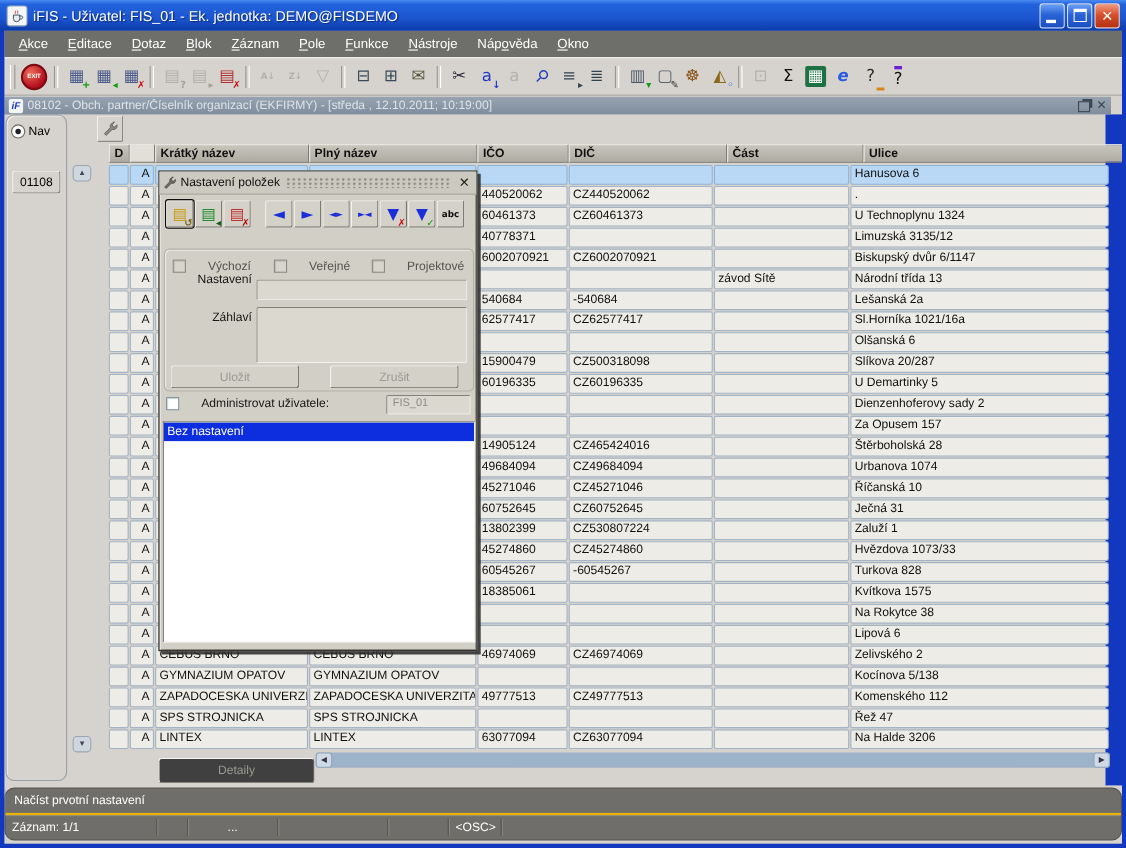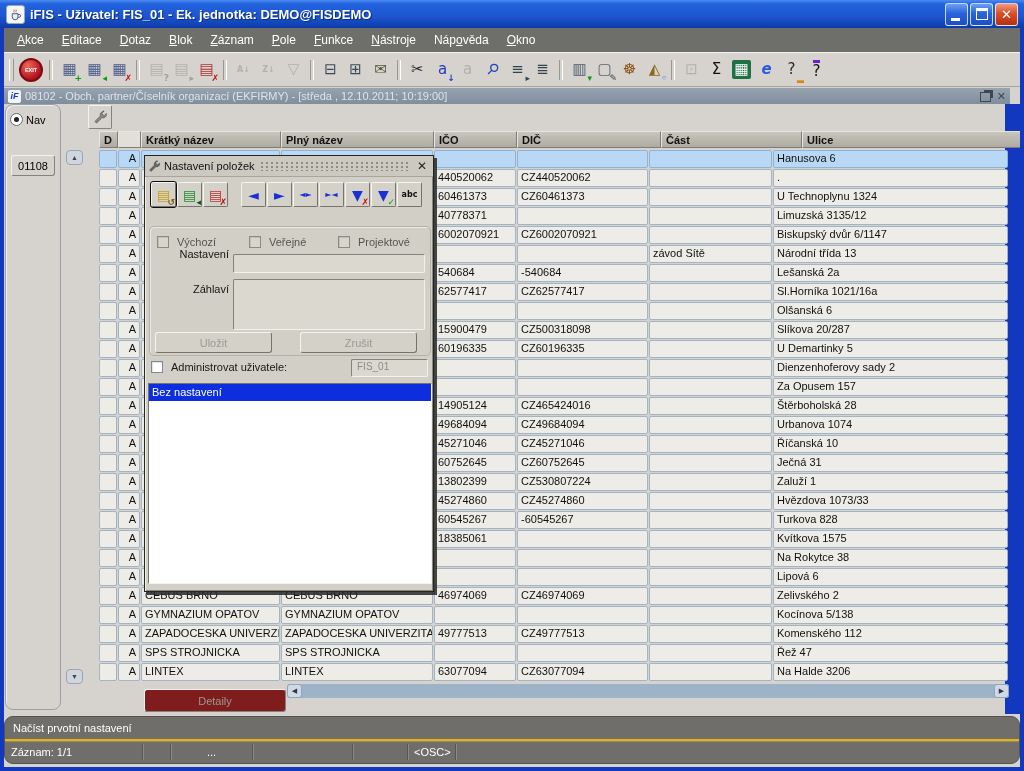--- a/index.html
+++ b/index.html
@@ -4,21 +4,21 @@
 <style>
   html,body{margin:0;padding:0}
   body{width:1024px;height:771px;position:relative;overflow:hidden;
        font-family:"Liberation Sans","DejaVu Sans",sans-serif;background:#d6d3ce;font-size:11px}
   
   #frame{position:absolute;inset:0;border:4px solid #1238c0;pointer-events:none;z-index:90}
   
   #titlebar{position:absolute;left:0;top:0;width:1024px;height:28px;box-sizing:border-box;
      background:linear-gradient(180deg,#4a8af2 0%,#2263dd 14%,#1c55cf 60%,#0c3aa8 100%);
      display:flex;align-items:center;padding:0 6px;z-index:95}
-  #win-title{color:#fff;font-size:13px;font-weight:bold;text-shadow:1px 1px 1px #0a2a70;margin-left:5px;flex:1;
+  #win-title{color:#fff;font-size:13px;font-weight:normal;text-shadow:1px 1px 1px #0a2a70;margin-left:5px;flex:1;
      white-space:nowrap;overflow:hidden}
   .appicon{width:17px;height:17px;background:#f4f6f8;border-radius:3px;border:1px solid #9ab;display:flex;align-items:center;justify-content:center}
   .winbtn{width:21px;height:21px;border-radius:3px;border:1px solid rgba(255,255,255,.75);margin-left:2px;
      display:flex;align-items:center;justify-content:center;position:relative;
      background:linear-gradient(180deg,#6aa0f4,#2a63d8 45%,#1c4fc0)}
   .winbtn.close{background:linear-gradient(180deg,#f09a80,#d8502a 45%,#b23012)}
   .glyph-min{width:9px;height:3px;background:#fff;position:absolute;left:5px;bottom:4px}
   .glyph-max{width:10px;height:8px;border:1px solid #fff;border-top:3px solid #fff}
   .glyph-x{color:#fff;font-weight:bold;font-size:13px;line-height:1}
   
@@ -74,21 +74,21 @@
      padding:2px 0 0 4px;white-space:nowrap;overflow:hidden}
   .hseg.blank{background:#e2dfd8}
   #rows{position:absolute;left:95px;top:46px}
   .trow{display:flex;height:19px}
   .cell{height:18px;box-sizing:border-box;margin-right:1px;background:#edece7;border:1px solid #a3b4c4;border-radius:2px;
      font-size:11px;line-height:15px;padding:0 3px;white-space:nowrap;overflow:hidden;color:#101010}
   .trow.sel .cell{background:#b9d8f6;border-color:#8fb4d6}
   .c-ind{width:18px}.c-d{width:22px;text-align:right}.c-short{width:139px}.c-full{width:152px}
   .c-ico{width:82px}.c-dic{width:131px}.c-cast{width:123px}.c-ulice{width:235px}
   
-  #detailbtn{position:absolute;left:140px;top:585px;width:140px;height:21px;background:#7f1d1d;border:1px solid;
+  #detailbtn{position:absolute;left:140px;top:585px;width:140px;height:21px;background:#404040;border:1px solid;
      border-color:#f4f3ee #84827a #84827a #f4f3ee;border-radius:3px;display:flex;align-items:center;justify-content:center;color:#9a9992}
   #hscroll{position:absolute;left:283px;top:580px;width:722px;height:14px;background:#9db3c8;border-radius:3px;display:flex;align-items:center}
   .hs-btn{width:15px;height:14px;background:#cfdae6;border:1px solid #8fa6ba;border-radius:3px;display:flex;align-items:center;justify-content:center;
      font-size:7px;color:#334;box-sizing:border-box}
   .hs-track{flex:1}
   
   #dialog{position:absolute;left:140px;top:51px;width:290px;height:437px;background:#d2cfc7;border:1px solid #26261f;
      box-shadow:inset 1px 1px 0 #f0efe9,inset -1px -1px 0 #8a887e,3px 3px 0 rgba(40,40,40,.85);box-sizing:border-box;z-index:70}
   #dlg-titlebar{height:20px;display:flex;align-items:center;padding:0 3px;background:#ccc9c1;border-bottom:1px solid #a8a59d}
   #dlg-title{font-size:11px;color:#101010;margin:0 6px 0 3px;white-space:nowrap}
@@ -99,21 +99,21 @@
      border-radius:2px;display:flex;align-items:center;justify-content:center;position:relative;box-sizing:border-box}
   .dbtn.focused{outline:1px solid #101010}
   .dbtn .g{font-size:14px;line-height:1;font-family:"DejaVu Sans",sans-serif}
   .dbtn .g.gs{font-size:8px;font-weight:bold}
   .dbtn .ov{position:absolute;right:0;bottom:-1px;font-size:9px;font-weight:bold;line-height:1}
   .dgap{width:12px}
   #dlg-frame{position:absolute;left:4px;top:70px;width:280px;height:128px;border:1px solid #b4b1a9;border-radius:5px;box-shadow:inset 1px 1px 0 #eceae4}
   .dcb-row{position:absolute;top:80px;display:flex;align-items:center}
   .cb{width:12px;height:12px;box-sizing:border-box;background:#d8d5cd;border:1px solid #8c8a82;box-shadow:inset 1px 1px 0 #c2bfb7}
   .cb.white{background:#fff;border-color:#7c8a98;box-shadow:inset 1px 1px 0 #dde5ec}
-  .dcb-label{margin-left:8px;color:#55544e}
+  .dcb-label{margin-left:20px;color:#55544e}
   .dlabel{position:absolute;color:#161612;text-align:right}
   .dinput{position:absolute;box-sizing:border-box;background:#dbd8d0;border:1px solid;border-color:#84827a #f2f1ec #f2f1ec #84827a;border-radius:2px}
   .dpush{position:absolute;height:19px;background:#d4d1c9;border:1px solid;border-color:#f4f3ee #75736b #75736b #f4f3ee;border-radius:3px;
      display:flex;align-items:center;justify-content:center;color:#9b9a93}
   #dlg-admin-user{color:#8c8b85;padding:2px 5px;font-size:10px}
   #dlist{position:absolute;left:3px;top:227px;width:284px;height:201px;background:#fff;box-sizing:border-box;
      border:1px solid;border-color:#75736b #f4f3ee #f4f3ee #75736b;overflow:hidden}
   .li{height:17px;line-height:17px;padding:0 3px;color:#101010;white-space:nowrap}
   .li.on{background:#0d2ede;color:#fff}
   
@@ -302,21 +302,21 @@
     <span class="bs-btn" style="bottom:0">▼</span>
   </div>
 
   <div id="thead">
     <div class="hseg" style="width:19px">D</div>
     <div class="hseg blank" style="width:23px"></div>
     <div class="hseg" style="width:140px">Krátký název</div>
     <div class="hseg" style="width:153px">Plný název</div>
     <div class="hseg" style="width:83px">IČO</div>
     <div class="hseg" style="width:144px">DIČ</div>
-    <div class="hseg" style="width:141px">Část</div>
+    <div class="hseg" style="width:124px">Část</div>
     <div class="hseg" style="width:236px">Ulice</div>
   </div>
 
   <div id="rows">
       <div class="trow sel">
         <div class="cell c-ind"></div>
         <div class="cell c-d">A</div>
         <div class="cell c-short"></div>
         <div class="cell c-full"></div>
         <div class="cell c-ico"></div>

